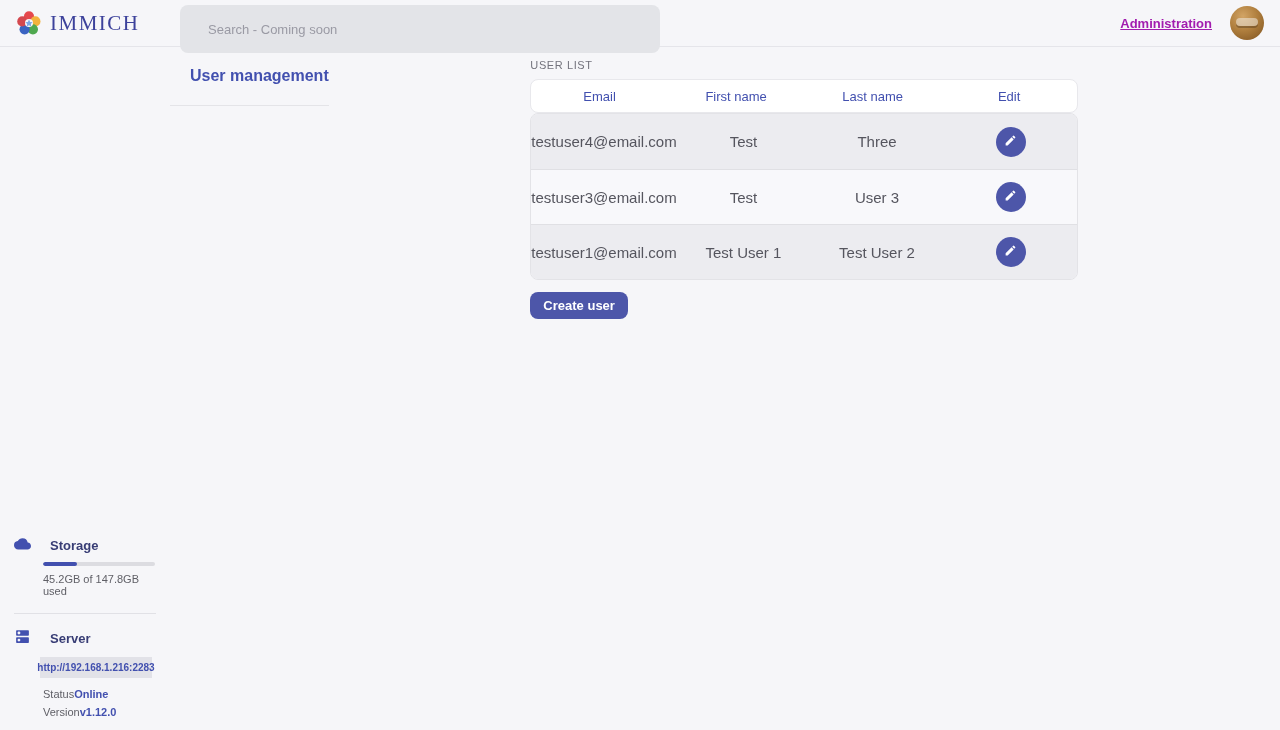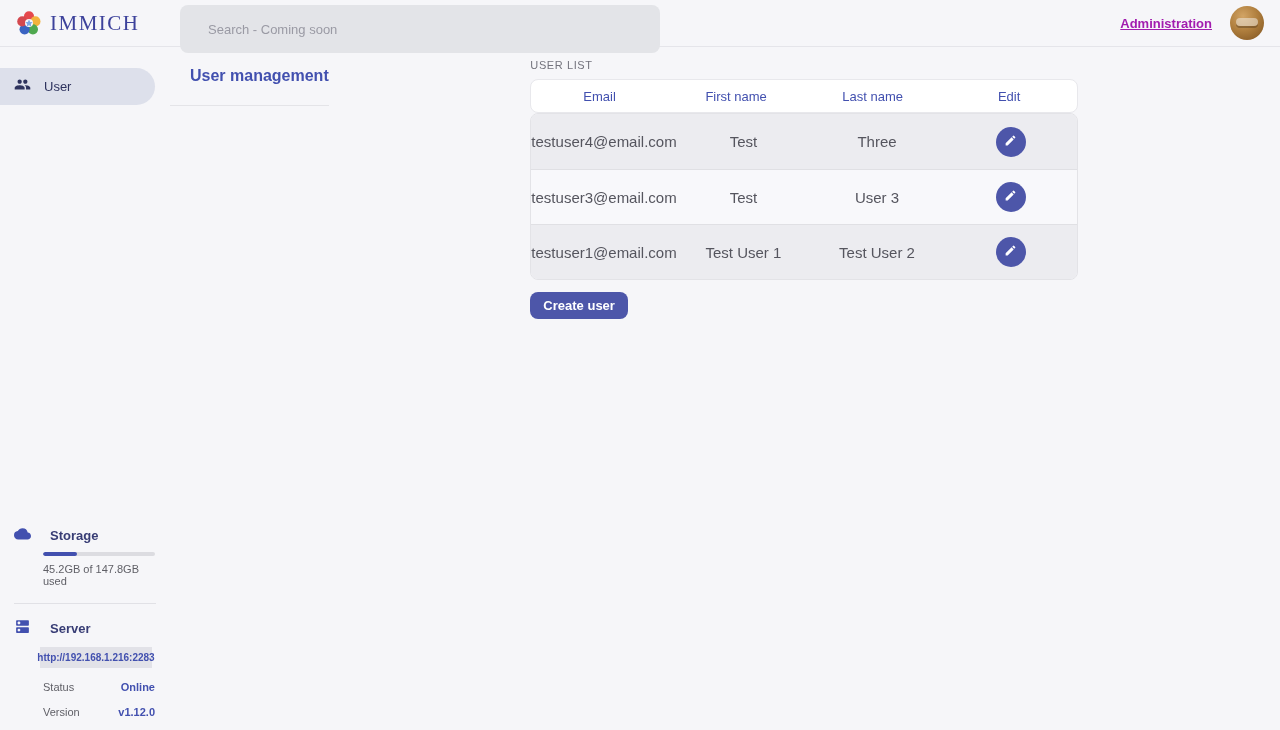--- a/index.html
+++ b/index.html
@@ -76,22 +76,22 @@
   .storage-caption { margin:7px 0 0 29px; font-size:11px; color:#5f5f66; }
   .side-divider { border:none; border-top:1px solid #e1e1e6; margin:16px 0 14px 0; }
   .server-url {
     margin-left:26px; width:112px; height:21px;
     background:#e2e2e8; border-radius:0;
     display:flex; align-items:center; justify-content:center;
     font-size:10px; font-weight:700; color:#4250af;
     margin-bottom:10px;
   }
   .kv-row {
-    margin-left:29px; width:112px; display:flex; justify-content:space-between;
-    font-size:11px; margin-top:13px;
+    margin-left:29px; width:112px; display:flex; justify-content:flex-start;
+    font-size:11px; margin-top:6px;
   }
   .kv-key { color:#5f5f66; }
   .kv-val { color:#4250af; font-weight:700; }
 
   
   .main { position:absolute; top:47px; left:170px; right:0; bottom:0; display:flex; flex-direction:row; }
   .page-head {
     height:59px; display:flex; align-items:center; padding-left:20px;
     border-bottom:1px solid #e4e4e8;
   }
@@ -155,28 +155,20 @@
 
   <input class="searchbox" type="text" placeholder="Search - Coming soon" style="">
 
   <div class="topbar-right">
     <a class="admin-link">Administration</a>
     <div class="avatar"></div>
   </div>
 </header>
 
 <aside class="sidebar">
-  <div class="side-item">
-    <span>
-      <svg width="17" height="17" viewBox="0 0 24 24" fill="#2e335e">
-        <path d="M16 11c1.66 0 2.99-1.34 2.99-3S17.66 5 16 5s-3 1.34-3 3 1.34 3 3 3zm-8 0c1.66 0 2.99-1.34 2.99-3S9.66 5 8 5 5 6.34 5 8s1.34 3 3 3zm0 2c-2.33 0-7 1.17-7 3.5V19h14v-2.5c0-2.33-4.67-3.5-7-3.5zm8 0c-.29 0-.62.02-.97.05 1.16.84 1.97 1.97 1.97 3.45V19h6v-2.5c0-2.33-4.67-3.5-7-3.5z"></path>
-      </svg>
-    </span>
-    <span class="label">User</span>
-  </div>
 
   <div class="side-bottom">
 
     <div class="side-sec-head">
       <span>
         <svg width="17" height="13" viewBox="0 0 24 17" fill="#4250af">
           <path d="M19.35 7.04A7.49 7.49 0 0 0 12 1C9.11 1 6.6 2.64 5.35 5.04A5.994 5.994 0 0 0 0 11c0 3.31 2.69 6 6 6h13c2.76 0 5-2.24 5-5 0-2.64-2.05-4.78-4.65-4.96z"></path>
         </svg>
       </span>
       <span class="side-sec-title">Storage</span>

